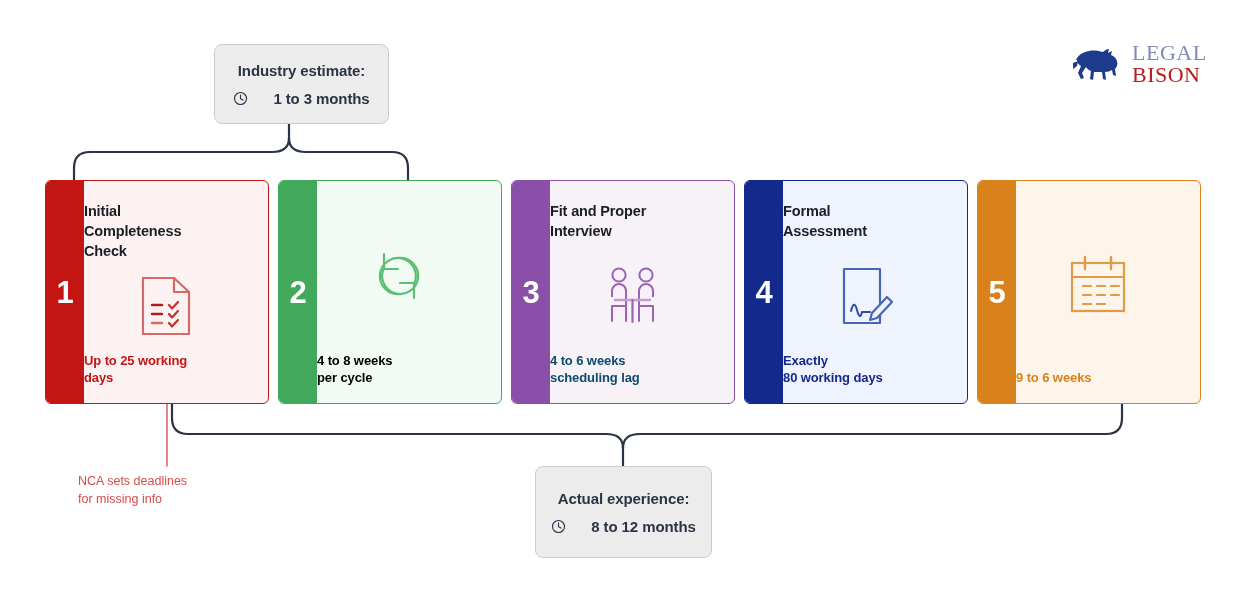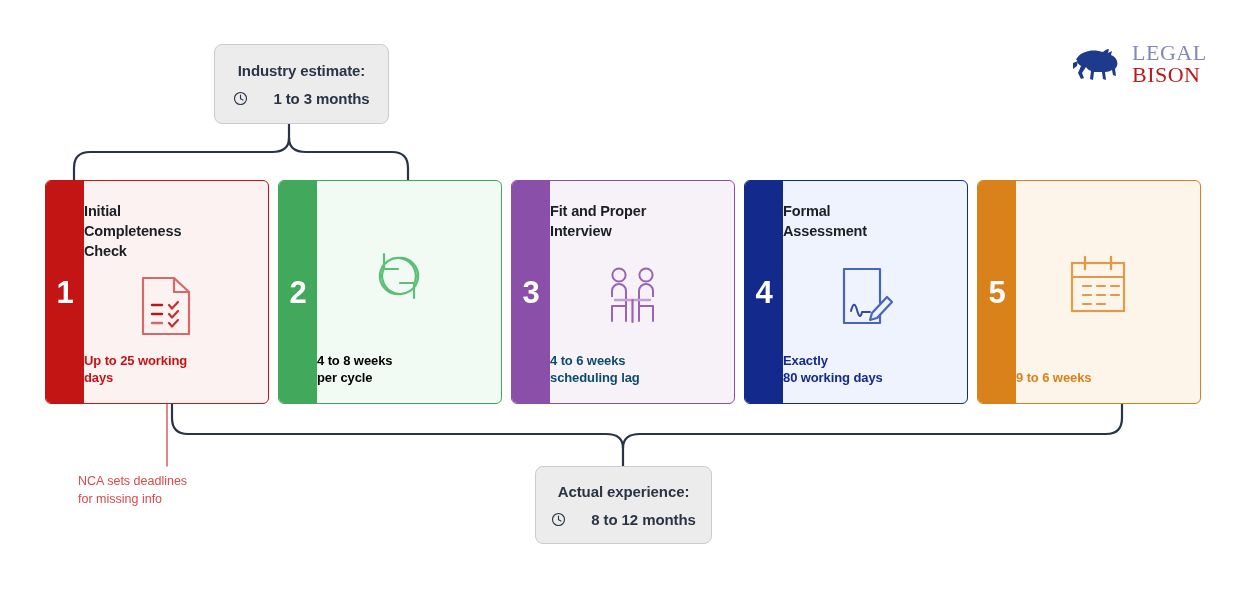--- a/index.html
+++ b/index.html
@@ -66,21 +66,21 @@
     font-size: 15px;
     font-weight: bold;
     display: flex;
     align-items: center;
     gap: 25px;
     letter-spacing: -0.1px;
   }
   .callout-value svg { display: block; }
 
   #callout-top    { left: 214px; top: 44px;  width: 175px; height: 80px; }
-  #callout-bottom { left: 535px; top: 466px; width: 177px; height: 78px; }
+  #callout-bottom { left: 535px; top: 466px; width: 177px; height: 92px; }
 
   
   .connector {
     position: absolute;
     left: 0;
     top: 0;
     width: 1248px;
     height: 590px;
     pointer-events: none;
   }

